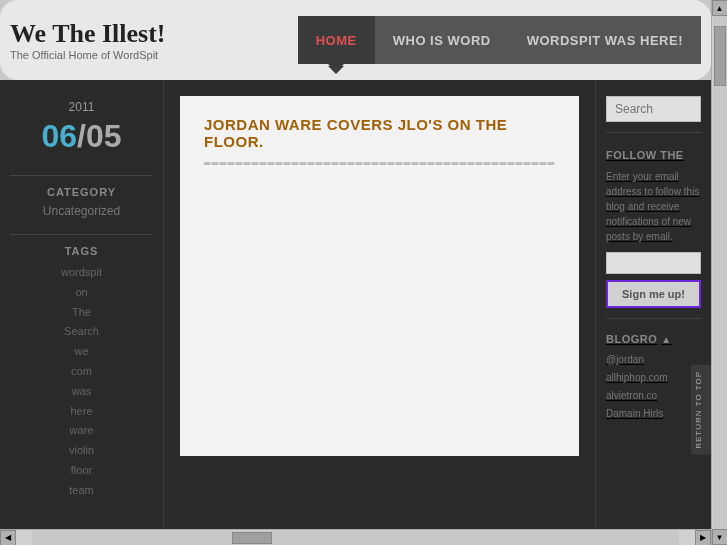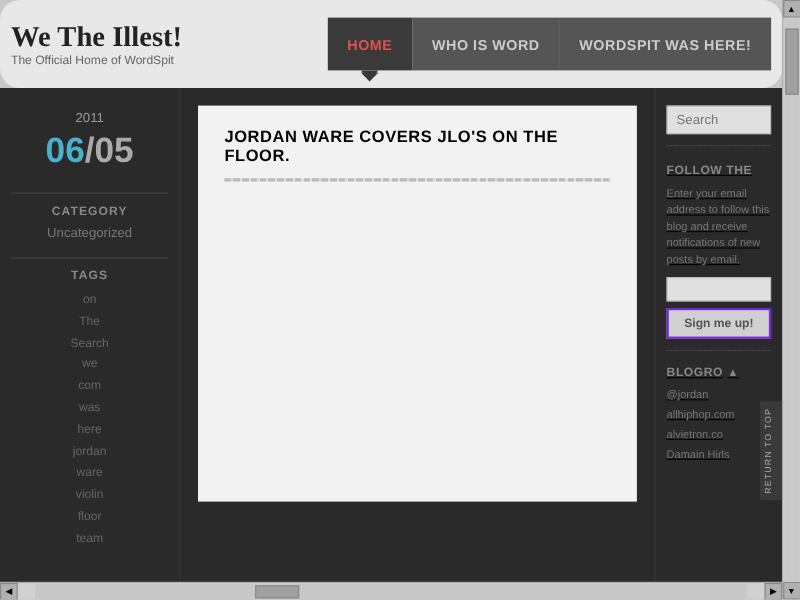--- a/index.html
+++ b/index.html
@@ -231,21 +231,21 @@
 
     .post-card {
       background: #f2f2f2;
       margin: 16px;
       padding: 20px 24px;
       min-height: 360px;
     }
     .post-title {
       font-size: 15px;
       font-weight: bold;
-      color: #000000;
+      color: #a16207;
       letter-spacing: 0.5px;
       text-transform: uppercase;
       margin-bottom: 12px;
     }
     .post-divider {
       border: none;
       border-top: 2px solid #ddd;
       margin-bottom: 16px;
       background: repeating-linear-gradient(to right, #ccc 0px, #ccc 4px, transparent 4px, transparent 8px);
       height: 3px;
@@ -392,28 +392,28 @@
     </div>
 
     <hr class="sidebar-divider">
     <div class="sidebar-section-label">CATEGORY</div>
     <div class="sidebar-section-value">Uncategorized</div>
 
     <hr class="sidebar-divider">
     <div class="sidebar-section-label">TAGS</div>
     <ul class="tags-list">
 
+    <li style="cursor: pointer;">wordspit</li>
         <li style="cursor: pointer;">on</li>
         <li style="cursor: pointer;">The</li>
         <li style="cursor: pointer;">Search</li>
         <li style="cursor: pointer;">we</li>
         <li style="cursor: pointer;">com</li>
         <li style="cursor: pointer;">was</li>
         <li style="cursor: pointer;">here</li>
-        <li style="cursor: pointer;">jordan</li>
         <li style="cursor: pointer;">ware</li>
         <li style="cursor: pointer;">violin</li>
         <li style="cursor: pointer;">floor</li>
         <li style="cursor: pointer;">team</li>
       </ul>
   </div>
 
   <div class="content-area">
     <div class="post-card">
       <div class="post-title">JORDAN WARE COVERS JLO'S ON THE FLOOR.</div>

